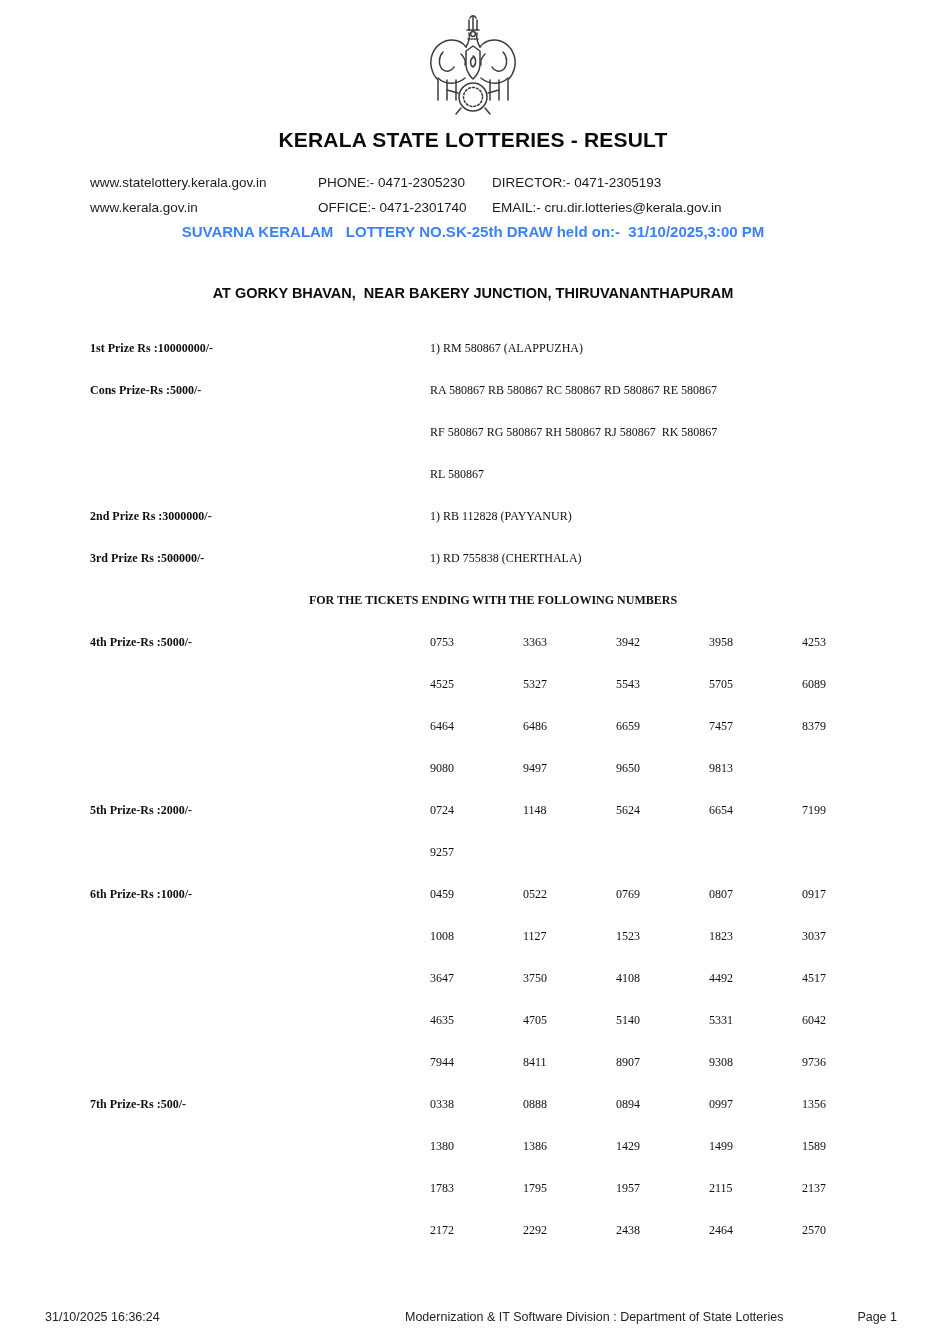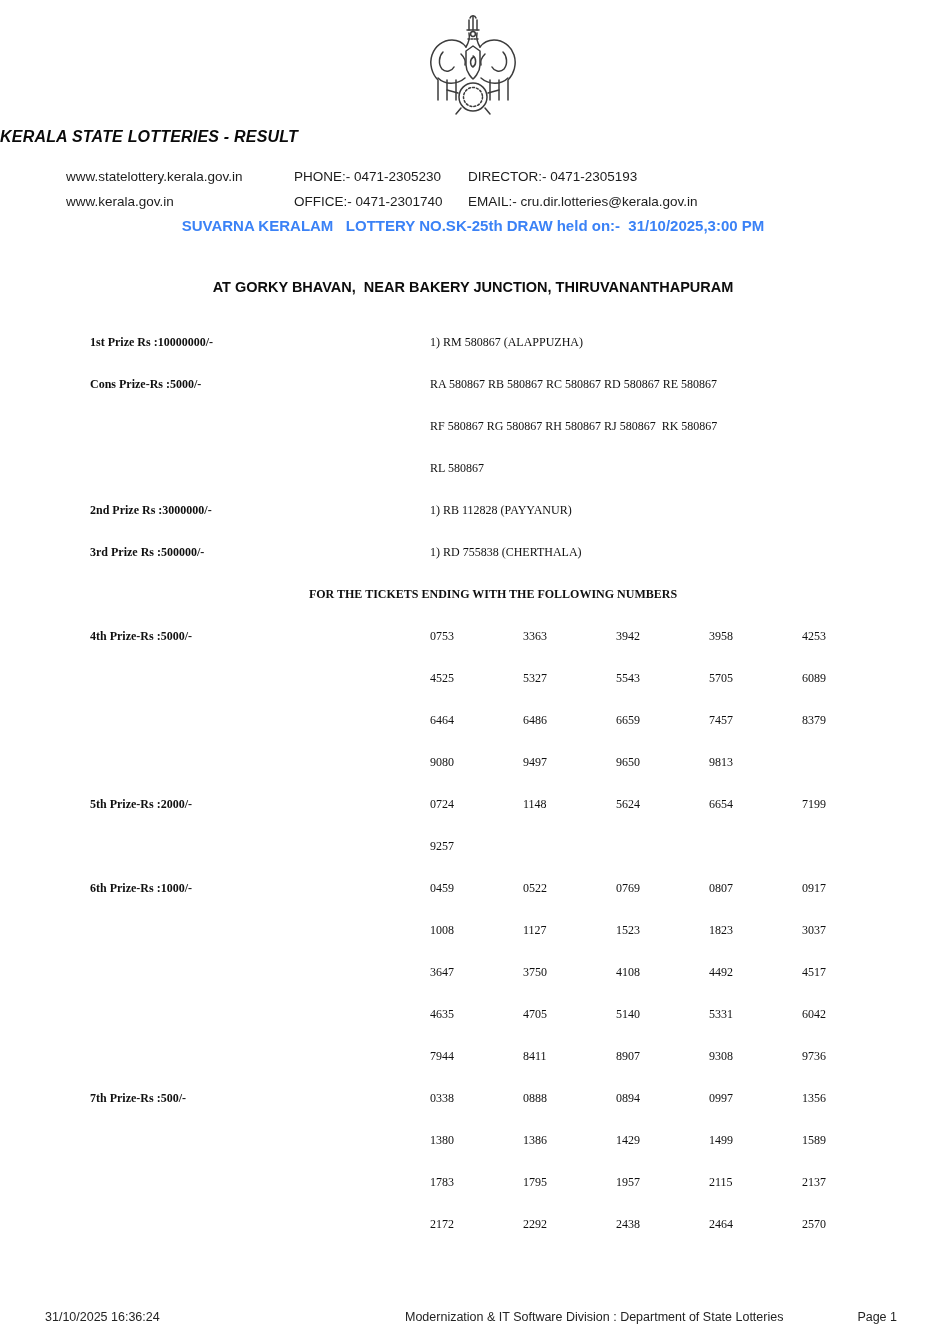--- a/index.html
+++ b/index.html
@@ -7,28 +7,28 @@
     position: relative;
     width: 946px;
     height: 1337px;
     background: #ffffff;
     color: #151515;
     font-family: "Liberation Sans", sans-serif;
     overflow: hidden;
   }
   .emblem-wrap { text-align: center; padding-top: 8px; height: 112px; }
   .page-title {
-    font-size: 16px;
+    text-align: center;
+    font-size: 21px;
     font-weight: bold;
     color: #0a0a0a;
     margin-top: 8px;
     letter-spacing: .2px;
-    font-style: italic;
-  }
-  .contact { margin-top: 18px; padding-left: 66px; font-size: 13.5px; color: #1c1c1c; }
+  }
+  .contact { margin-top: 18px; padding-left: 90px; font-size: 13.5px; color: #1c1c1c; }
   .contact-row { display: flex; line-height: 25px; }
   .contact-col1 { width: 228px; }
   .contact-col2 { width: 174px; }
   .contact-col3 { flex: 1; }
   .draw-line {
     text-align: center;
     font-weight: bold;
     font-size: 15px;
     line-height: 20px;
     margin-top: 2px;

